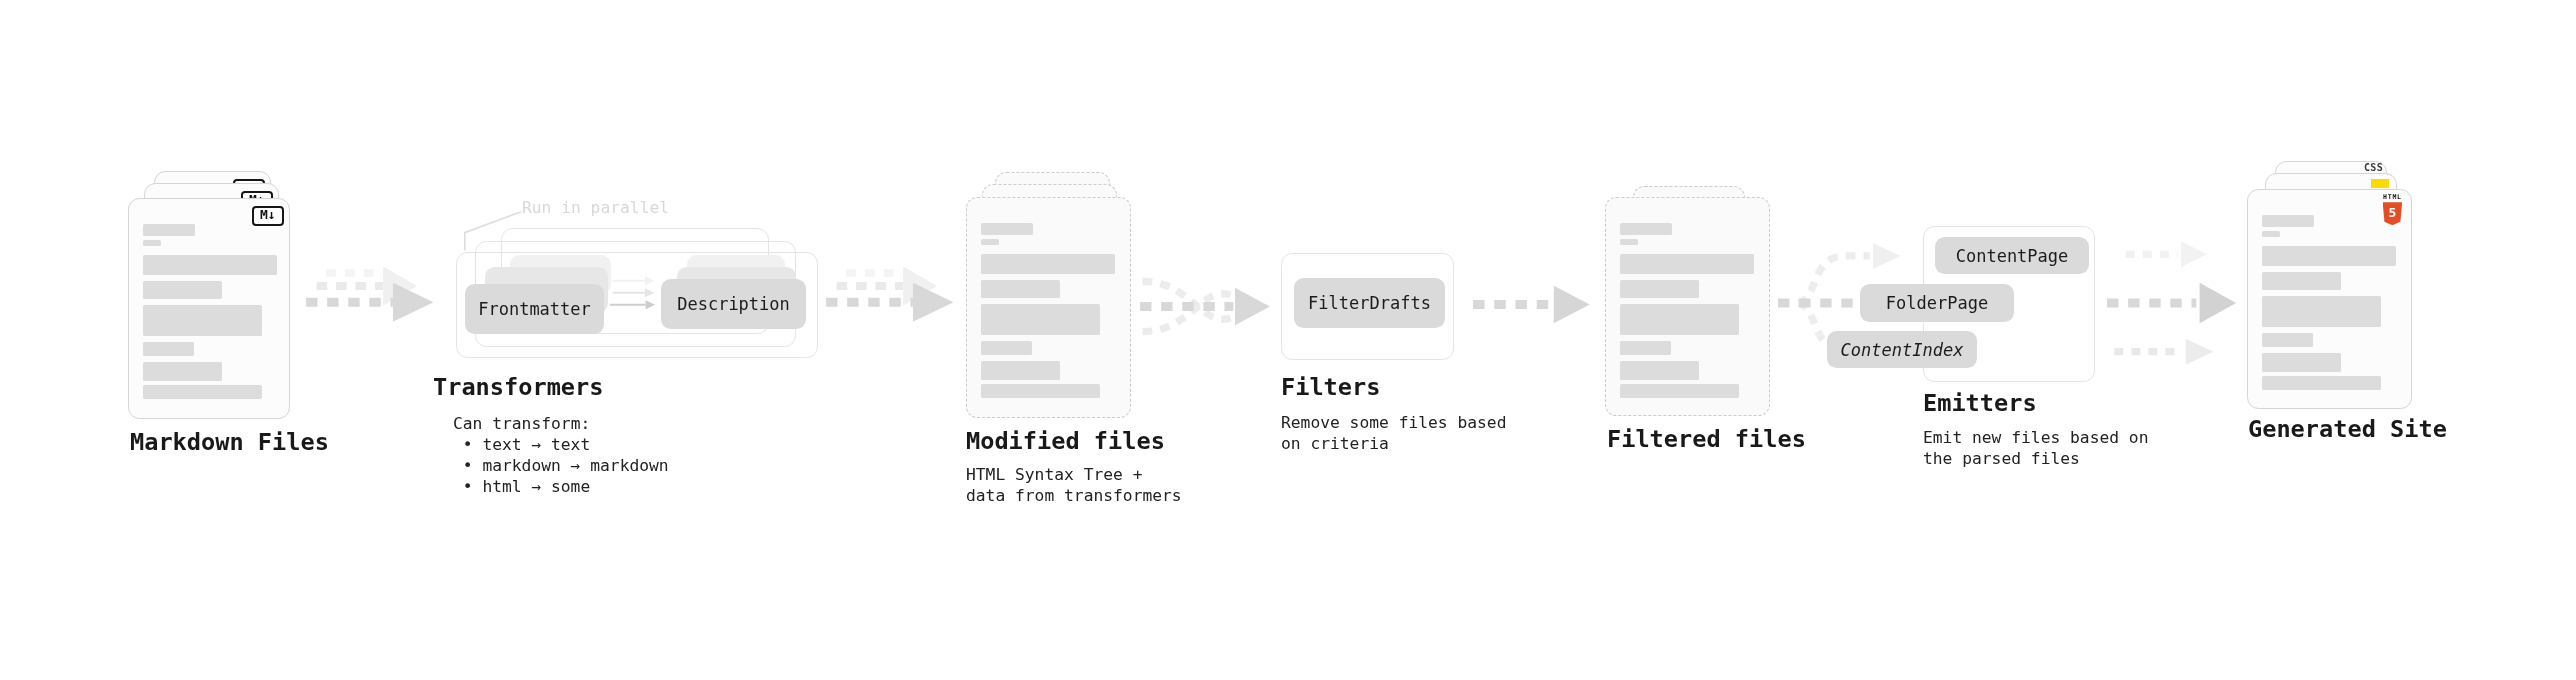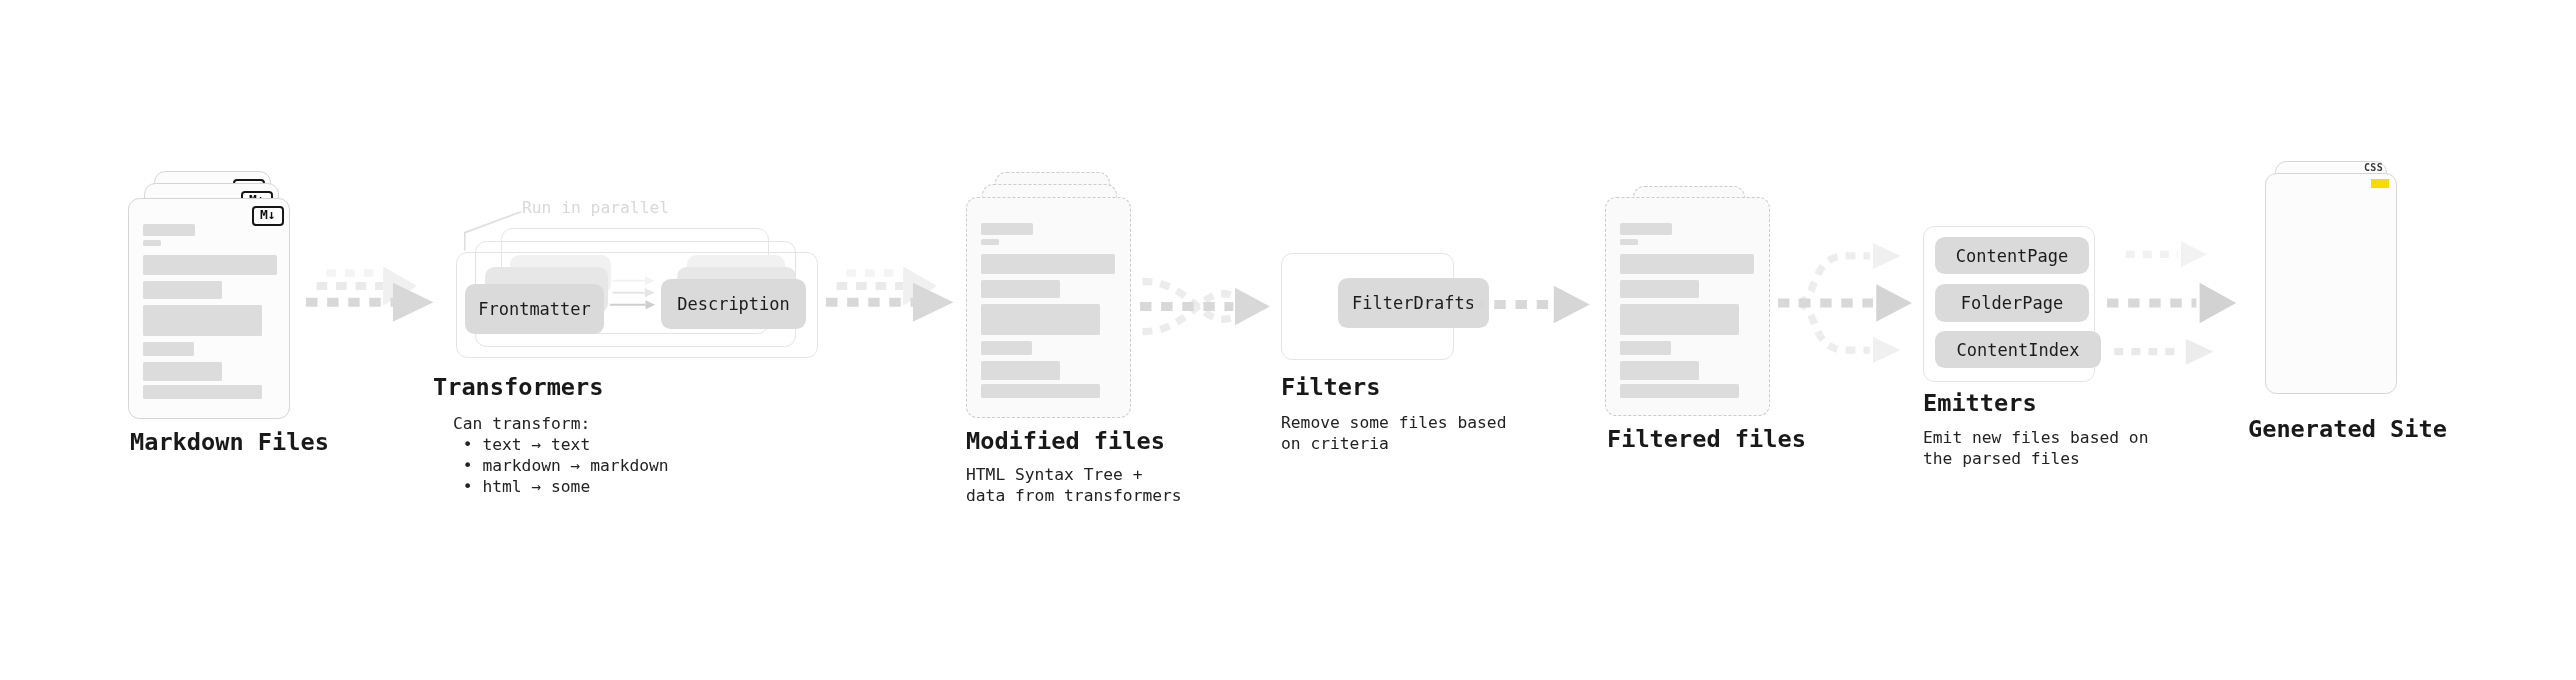--- a/index.html
+++ b/index.html
@@ -143,21 +143,21 @@
   </div>
 
   <svg class="arrow" style="left:1136px;top:270px;" width="138" height="73" viewBox="0 0 170 90">
     <path d="M8,14 C70,14 80,74 120,58" fill="none" stroke="#ececec" stroke-width="9" stroke-dasharray="12 10"></path>
     <path d="M8,76 C70,76 80,16 120,32" fill="none" stroke="#ececec" stroke-width="9" stroke-dasharray="12 10"></path>
     <line x1="5" y1="45" x2="120" y2="45" stroke="#d8d8d8" stroke-width="11" stroke-dasharray="14 12"></line>
     <polygon points="122,22 165,45 122,68" fill="#d8d8d8"></polygon>
   </svg>
 
   <div class="tbox" style="left:1281px;top:253px;width:173px;height:107px;"></div>
-  <div class="chip" style="left:1294px;top:278px;width:151px;height:50px;margin-left:44px;">FilterDrafts</div>
+  <div class="chip" style="left:1294px;top:278px;width:151px;height:50px;">FilterDrafts</div>
   <div class="title" style="left:1281px;top:375px;">Filters</div>
   <div class="sub" style="left:1281px;top:412px;">
     <div>Remove some files based</div>
     <div>on criteria</div>
   </div>
 
   <svg class="arrow" style="left:1469px;top:280px;" width="124" height="49" viewBox="0 0 152 60">
     <line x1="5" y1="30" x2="100" y2="30" stroke="#d8d8d8" stroke-width="11" stroke-dasharray="14 12"></line>
     <polygon points="104,7 148,30 104,53" fill="#d6d6d6"></polygon>
   </svg>
@@ -179,22 +179,22 @@
     <path d="M30,80 C55,74 45,22 88,22 L118,22" fill="none" stroke="#ededed" stroke-width="9" stroke-dasharray="12 10"></path>
     <polygon points="122,6 156,22 122,38" fill="#f0f0f0"></polygon>
     <path d="M30,80 C55,86 45,138 88,138 L118,138" fill="none" stroke="#ededed" stroke-width="9" stroke-dasharray="12 10"></path>
     <polygon points="122,122 156,138 122,154" fill="#f0f0f0"></polygon>
     <line x1="5" y1="80" x2="122" y2="80" stroke="#d8d8d8" stroke-width="11" stroke-dasharray="14 12"></line>
     <polygon points="126,57 170,80 126,103" fill="#d4d4d4"></polygon>
   </svg>
 
   <div class="tbox" style="left:1923px;top:226px;width:172px;height:156px;"></div>
   <div class="chip" style="left:1935px;top:237px;width:154px;height:37px;">ContentPage</div>
-  <div class="chip" style="left:1935px;top:284px;width:154px;height:38px;">FolderPage</div>
-  <div class="chip" style="left:1935px;top:331px;width:166px;height:37px;">ContentIndex</div>
+  <div class="chip" style="left:1860px;top:284px;width:154px;height:38px;">FolderPage</div>
+  <div class="chip" style="left:1827px;top:331px;width:150px;height:37px;font-style:italic;">ContentIndex</div>
   <div class="title" style="left:1923px;top:391px;">Emitters</div>
   <div class="sub" style="left:1923px;top:427px;">
     <div>Emit new files based on</div>
     <div>the parsed files</div>
   </div>
 
   <svg class="arrow" style="left:2103px;top:238px;" width="138" height="130" viewBox="0 0 170 160">
     <line x1="28" y1="20" x2="92" y2="20" stroke="#f1f1f1" stroke-width="9" stroke-dasharray="11 10"></line>
     <polygon points="96,4 128,20 96,36" fill="#f2f2f2"></polygon>
     <line x1="5" y1="80" x2="115" y2="80" stroke="#d8d8d8" stroke-width="11" stroke-dasharray="14 12"></line>
@@ -205,16 +205,30 @@
 
   <div class="card" style="left:2275px;top:161px;width:112px;height:221px;">
     <span class="css-badge">
       <span class="txt">CSS</span>
       <span class="bar"></span>
     </span>
   </div>
   <div class="card" style="left:2265px;top:173px;width:132px;height:221px;">
     <span class="js-badge"></span>
   </div>
+  <div class="card" style="left:2247px;top:189px;width:165px;height:220px;">
+    <span class="h5">
+      <span class="lbl">HTML</span>
+      <span class="shield">5</span>
+    </span>
+  <div class="sk-bar" style="top: 25px; left: 14px; width: 52px; height: 12.2px;"></div>
+      <div class="sk-bar" style="top: 41px; left: 14px; width: 18px; height: 5.7px;"></div>
+      <div class="sk-bar" style="top: 56px; left: 14px; width: 134px; height: 20.3px;"></div>
+      <div class="sk-bar" style="top: 82px; left: 14px; width: 79px; height: 18px;"></div>
+      <div class="sk-bar" style="top: 106px; left: 14px; width: 119px; height: 31px;"></div>
+      <div class="sk-bar" style="top: 143px; left: 14px; width: 51px; height: 14px;"></div>
+      <div class="sk-bar" style="top: 163px; left: 14px; width: 79px; height: 18.7px;"></div>
+      <div class="sk-bar" style="top: 186px; left: 14px; width: 119px; height: 14px;"></div>
+    </div>
   <div class="title" style="left:2248px;top:417px;">Generated Site</div>
 
 </div>
 
 
 </body></html>

